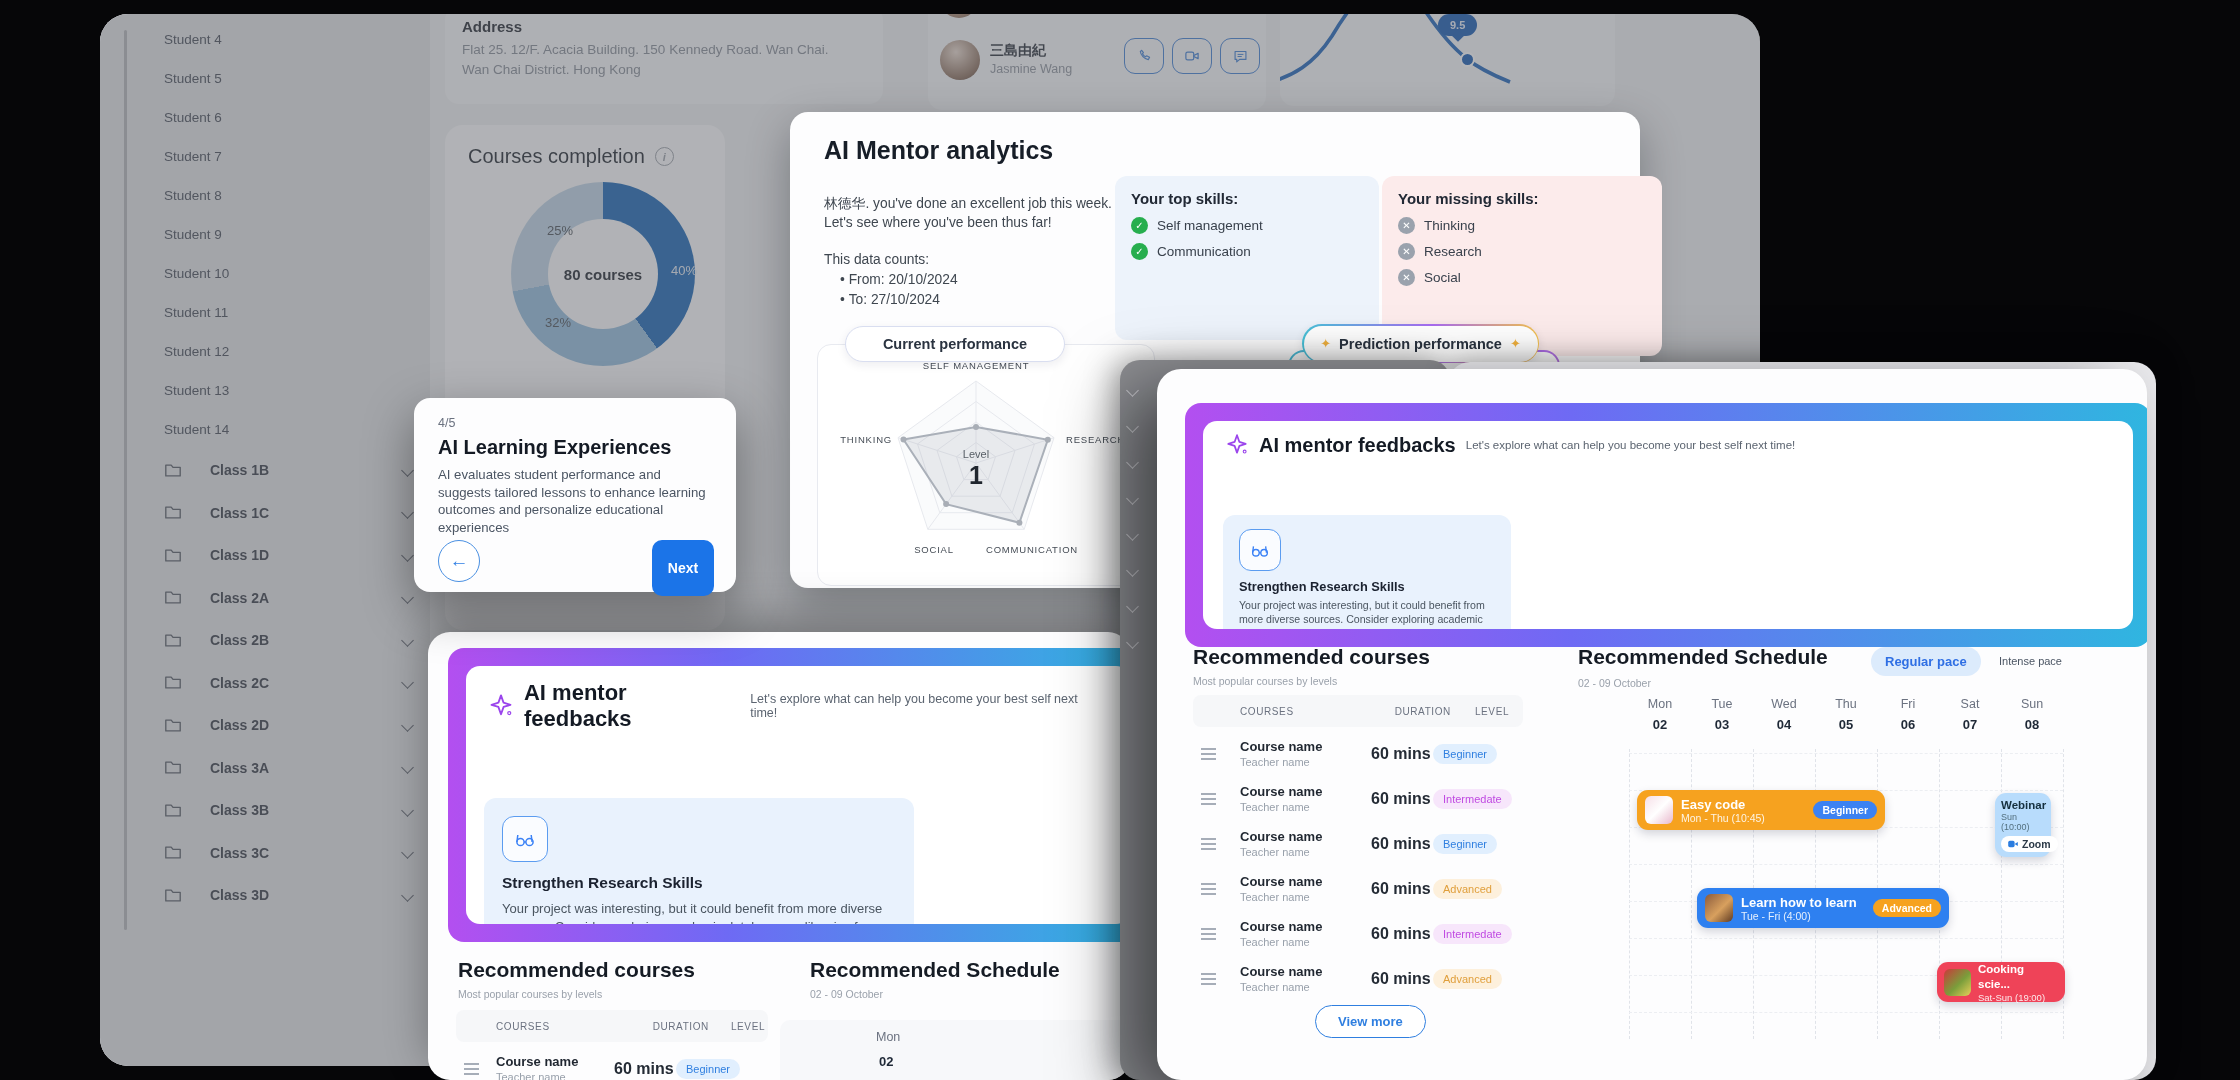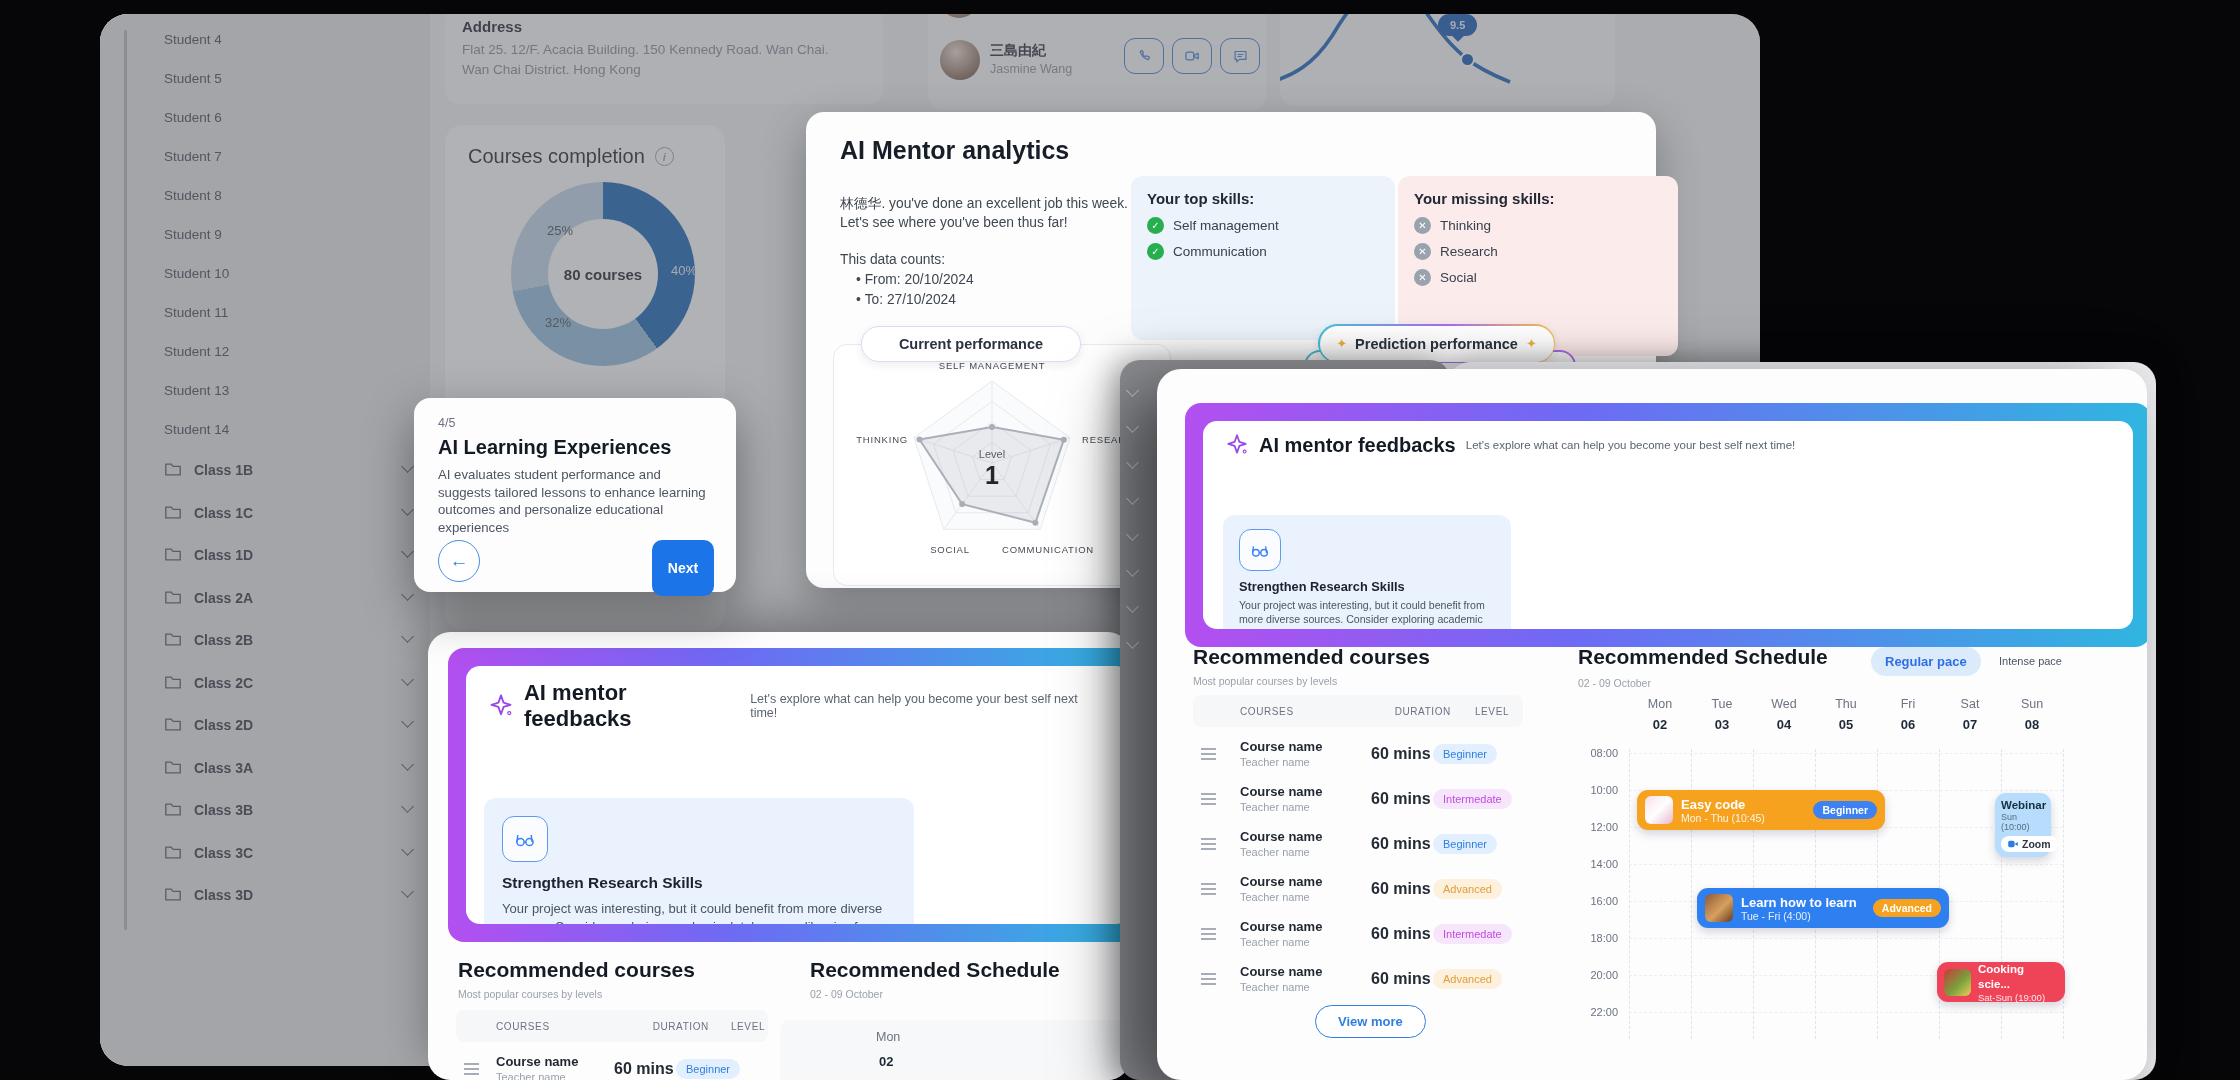--- a/index.html
+++ b/index.html
@@ -6,39 +6,39 @@
   body{width:2240px;height:1080px;overflow:hidden;font-family:"Liberation Sans","DejaVu Sans",sans-serif;-webkit-font-smoothing:antialiased;color:#1c222b;}
   .stage{position:relative;width:2240px;height:1080px;overflow:hidden;background:#060608;}
   .abs{position:absolute;}
   .win{position:absolute;background:#fdfdfe;}
   
   .dash{left:100px;top:14px;width:1660px;height:1052px;border-radius:28px;background:#eef0f2;overflow:hidden;z-index:1;}
   .dash .dim{position:absolute;inset:0;background:rgba(96,98,104,.48);z-index:9;}
   .sidebar{position:absolute;left:0;top:0;width:330px;height:100%;background:#e0e2e5;}
   .sb-scroll{position:absolute;left:24px;top:16px;width:3px;height:900px;background:#b2b4b8;border-radius:2px;}
   .s-item{position:absolute;left:64px;font-size:13.5px;color:#454c57;}
-  .c-item{position:absolute;left:64px;display:flex;gap:12px;width:248px;}
+  .c-item{position:absolute;left:64px;display:flex;align-items:center;gap:28px;width:248px;}
   .c-item span.lbl{font-size:14px;color:#353b45;font-weight:bold;flex:1;}
   .chev{width:8px;height:8px;border-right:1.6px solid #565c66;border-bottom:1.6px solid #565c66;transform:rotate(45deg);display:inline-block;}
   .miniCard{position:absolute;background:#f6f7f9;border-radius:14px;}
   .h-lbl{font-weight:bold;font-size:15px;color:#20262e;}
   .addr-txt{font-size:13.5px;color:#858c96;line-height:20px;}
   .cticon{width:38px;height:34px;border:1.6px solid #3e7fd4;border-radius:11px;display:flex;align-items:center;justify-content:center;color:#3e7fd4;}
   .avatar{border-radius:50%;background:radial-gradient(circle at 35% 30%,#e8cdb8,#9a7a64 70%,#6e5546);}
   .bubble{position:absolute;background:#1558b0;color:#e8eef8;font-size:11px;font-weight:bold;border-radius:12px;padding:5px 12px;}
   .bubble .tail{position:absolute;left:50%;bottom:-4px;width:9px;height:9px;background:#1558b0;transform:translateX(-50%) rotate(45deg);}
   .cdot{position:absolute;width:11px;height:11px;border-radius:50%;background:#1558b0;border:2.5px solid #fff;}
   
   .donut{position:absolute;width:184px;height:184px;border-radius:50%;}
   .donut::after{content:"";position:absolute;inset:37px;background:#fcfcfd;border-radius:50%;}
   .donut .ctr{position:absolute;inset:0;display:flex;align-items:center;justify-content:center;font-weight:bold;font-size:15px;color:#20262e;z-index:2;}
   .pct{position:absolute;font-size:13px;color:#4a5158;z-index:2;}
   .info-i{display:inline-flex;width:17px;height:17px;border:1.5px solid #9aa0a8;border-radius:50%;color:#9aa0a8;font-size:11px;align-items:center;justify-content:center;font-style:italic;font-weight:bold;}
   
-  .panel{box-shadow:0 16px 44px rgba(8,10,14,.30);border-radius:18px;margin-left:16px;}
+  .panel{box-shadow:0 16px 44px rgba(8,10,14,.30);border-radius:18px;}
   .pnl-title{font-size:25px;font-weight:bold;color:#171e28;}
   .para{font-size:13.8px;color:#3f4750;line-height:19px;}
   .skillbox{position:absolute;border-radius:12px;padding:14px 16px;}
   .skillbox h4{margin:0 0 10px 0;font-size:15px;color:#222935;}
   .sk-item{display:flex;align-items:center;gap:9px;margin-top:9px;font-size:13.5px;color:#39414c;}
   .ok-i,.no-i{width:17px;height:17px;border-radius:50%;color:#fff;font-size:10px;display:flex;align-items:center;justify-content:center;flex:none;}
   .ok-i{background:#27ae4e;} .no-i{background:#9aa2ad;}
   .pill{position:absolute;background:#fff;border:1px solid #d9def0;border-radius:20px;display:flex;align-items:center;justify-content:center;font-weight:bold;font-size:14.5px;color:#2a3340;box-shadow:0 3px 10px rgba(20,30,60,.08);z-index:3;}
   .gpill{position:absolute;border-radius:20px;padding:1.5px;background:linear-gradient(90deg,#47c2d8,#a86bf0 55%,#f2c14e);z-index:3;box-shadow:0 3px 10px rgba(20,30,60,.10);}
   .gpill .in{background:#fff;border-radius:19px;height:100%;display:flex;align-items:center;justify-content:center;gap:8px;font-weight:bold;font-size:14.5px;color:#2a3340;padding:0 14px;}
@@ -542,31 +542,20 @@
         <div style="width:62px;text-align:center;">
           <div class="dayname">Sat</div>
           <div class="daydate" style="margin-top:6px;">07</div>
         </div>
         <div style="width:62px;text-align:center;">
           <div class="dayname">Sun</div>
           <div class="daydate" style="margin-top:6px;">08</div>
         </div>
       </div>
 
-    <div class="abs" style="left:401px;top:378px;width:60px;">
-
-    <div class="timelbl" style="position:static;height:37px;text-align:right;">08:00</div>
-        <div class="timelbl" style="position:static;height:37px;text-align:right;">10:00</div>
-        <div class="timelbl" style="position:static;height:37px;text-align:right;">12:00</div>
-        <div class="timelbl" style="position:static;height:37px;text-align:right;">14:00</div>
-        <div class="timelbl" style="position:static;height:37px;text-align:right;">16:00</div>
-        <div class="timelbl" style="position:static;height:37px;text-align:right;">18:00</div>
-        <div class="timelbl" style="position:static;height:37px;text-align:right;">20:00</div>
-        <div class="timelbl" style="position:static;height:37px;text-align:right;">22:00</div>
-      </div>
 
     <div class="vln" style="left:472px;top:380px;height:290px;"></div>
     <div class="vln" style="left:534px;top:380px;height:290px;"></div>
     <div class="vln" style="left:596px;top:380px;height:290px;"></div>
     <div class="vln" style="left:658px;top:380px;height:290px;"></div>
     <div class="vln" style="left:720px;top:380px;height:290px;"></div>
     <div class="vln" style="left:782px;top:380px;height:290px;"></div>
     <div class="vln" style="left:844px;top:380px;height:290px;"></div>
     <div class="vln" style="left:906px;top:380px;height:290px;"></div>
     <div class="hln" style="left:472px;top:384px;width:434px;"></div>

